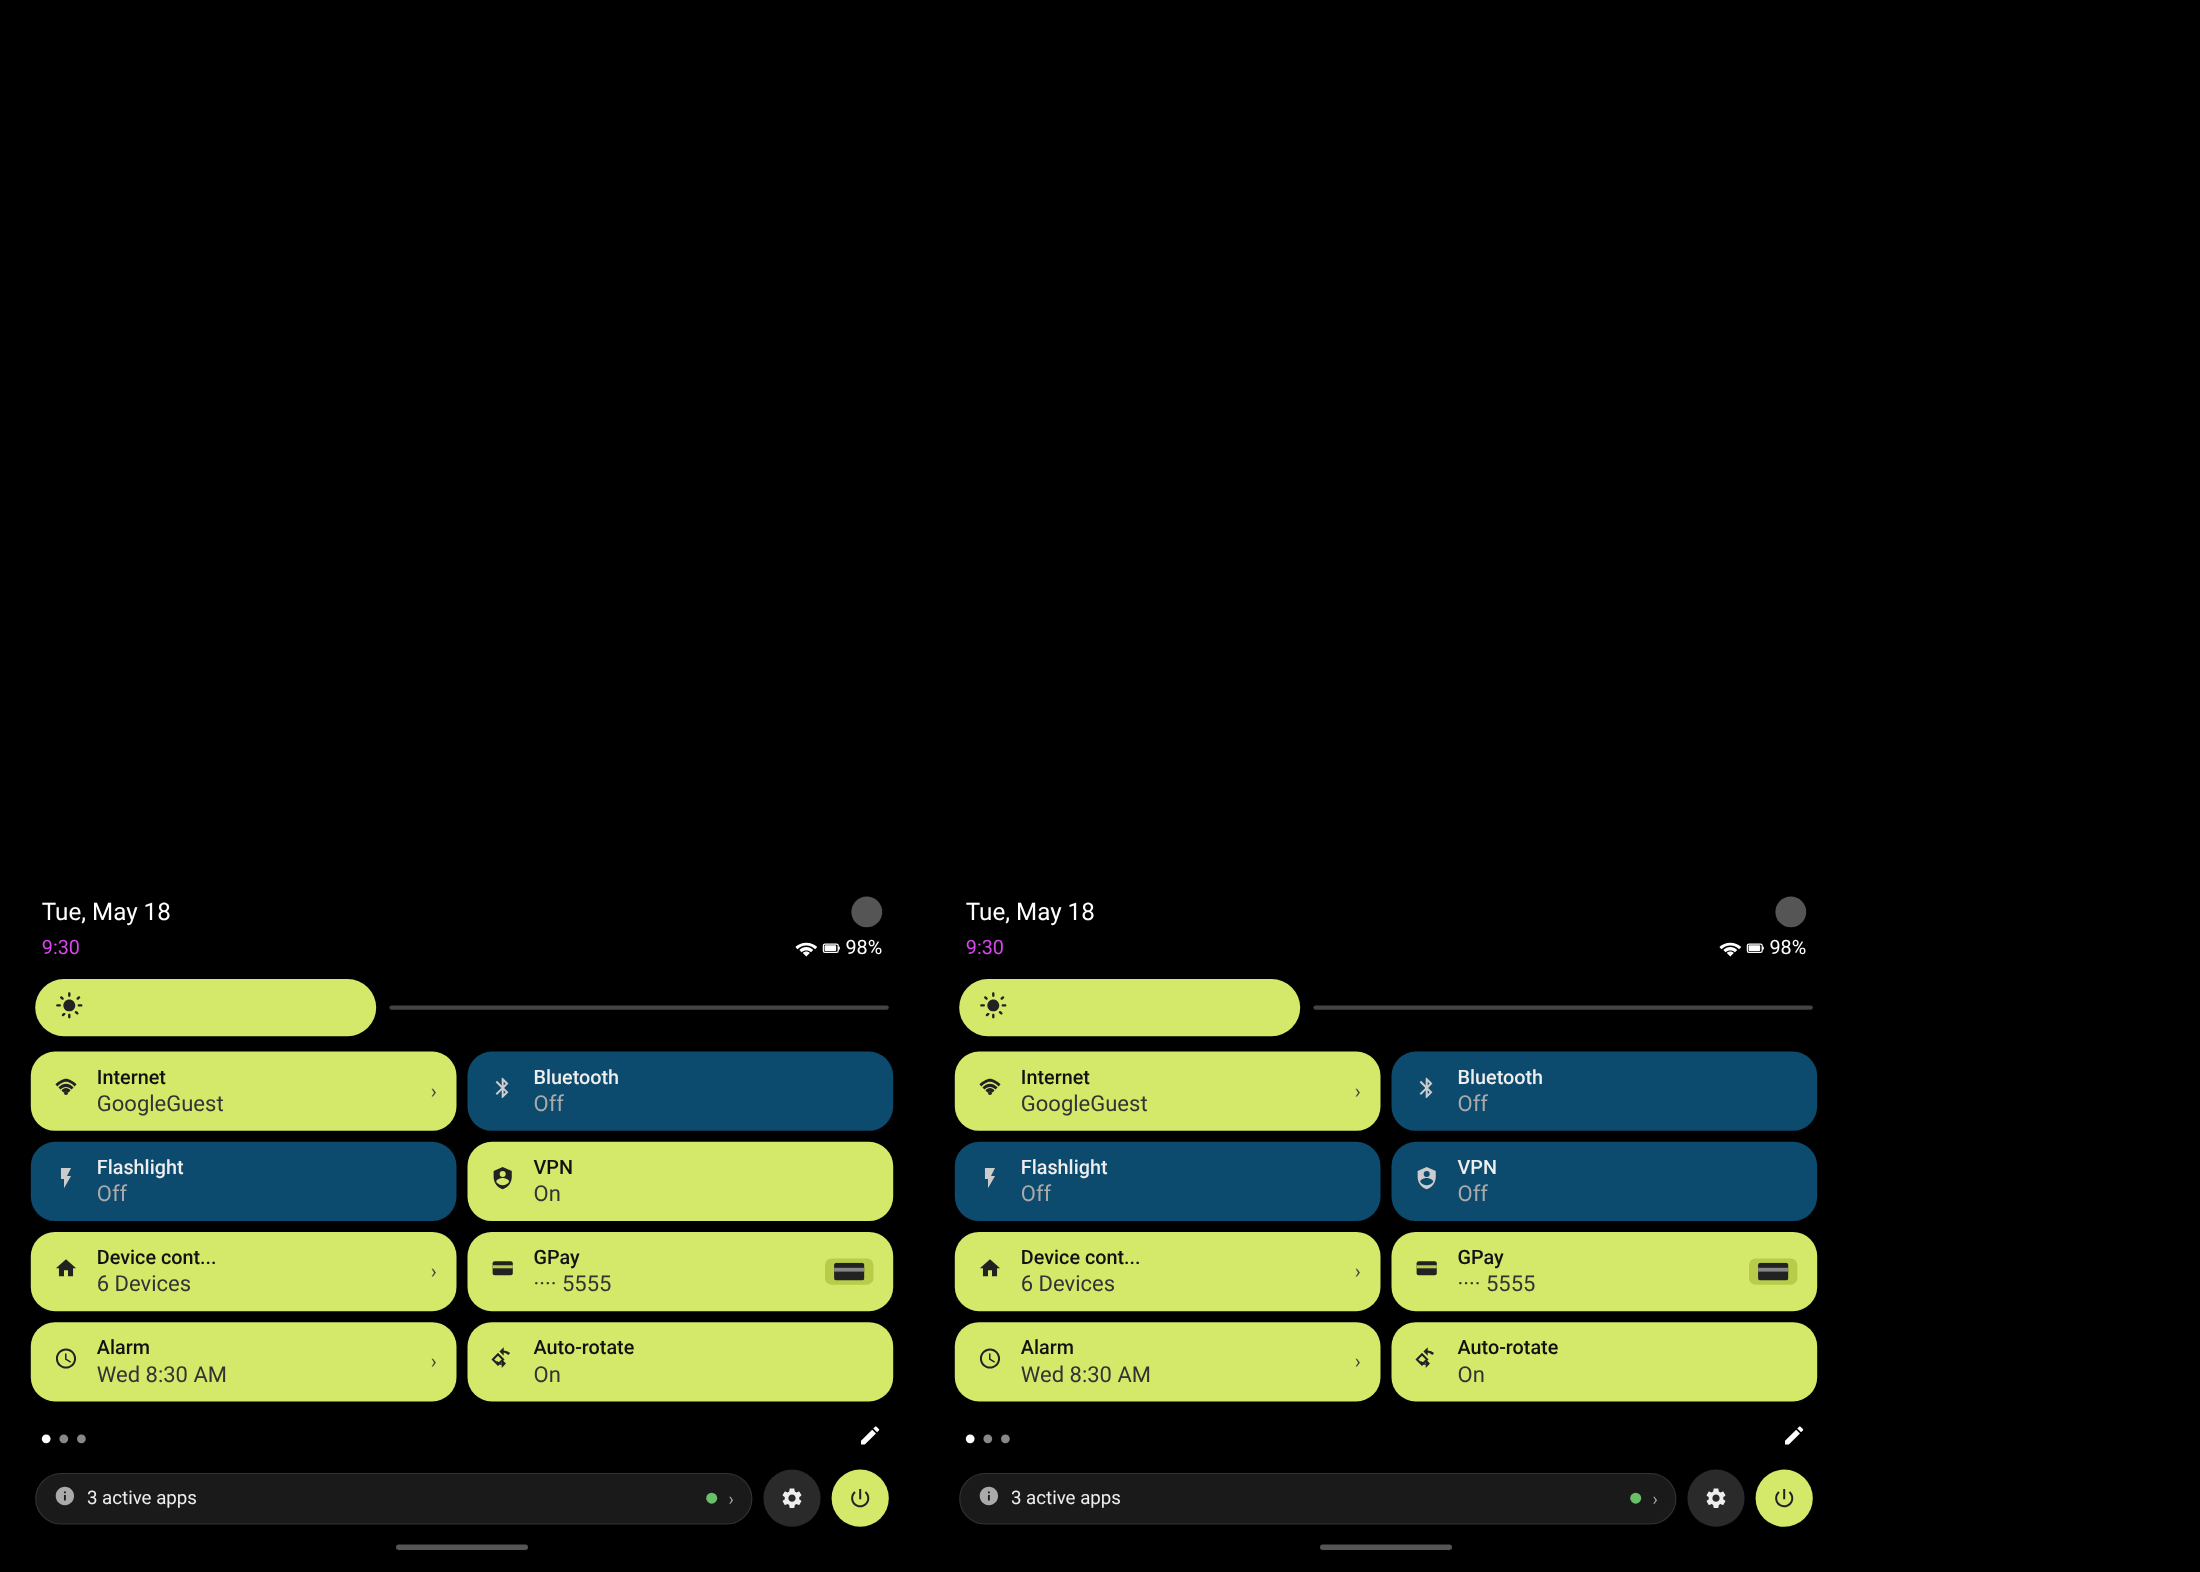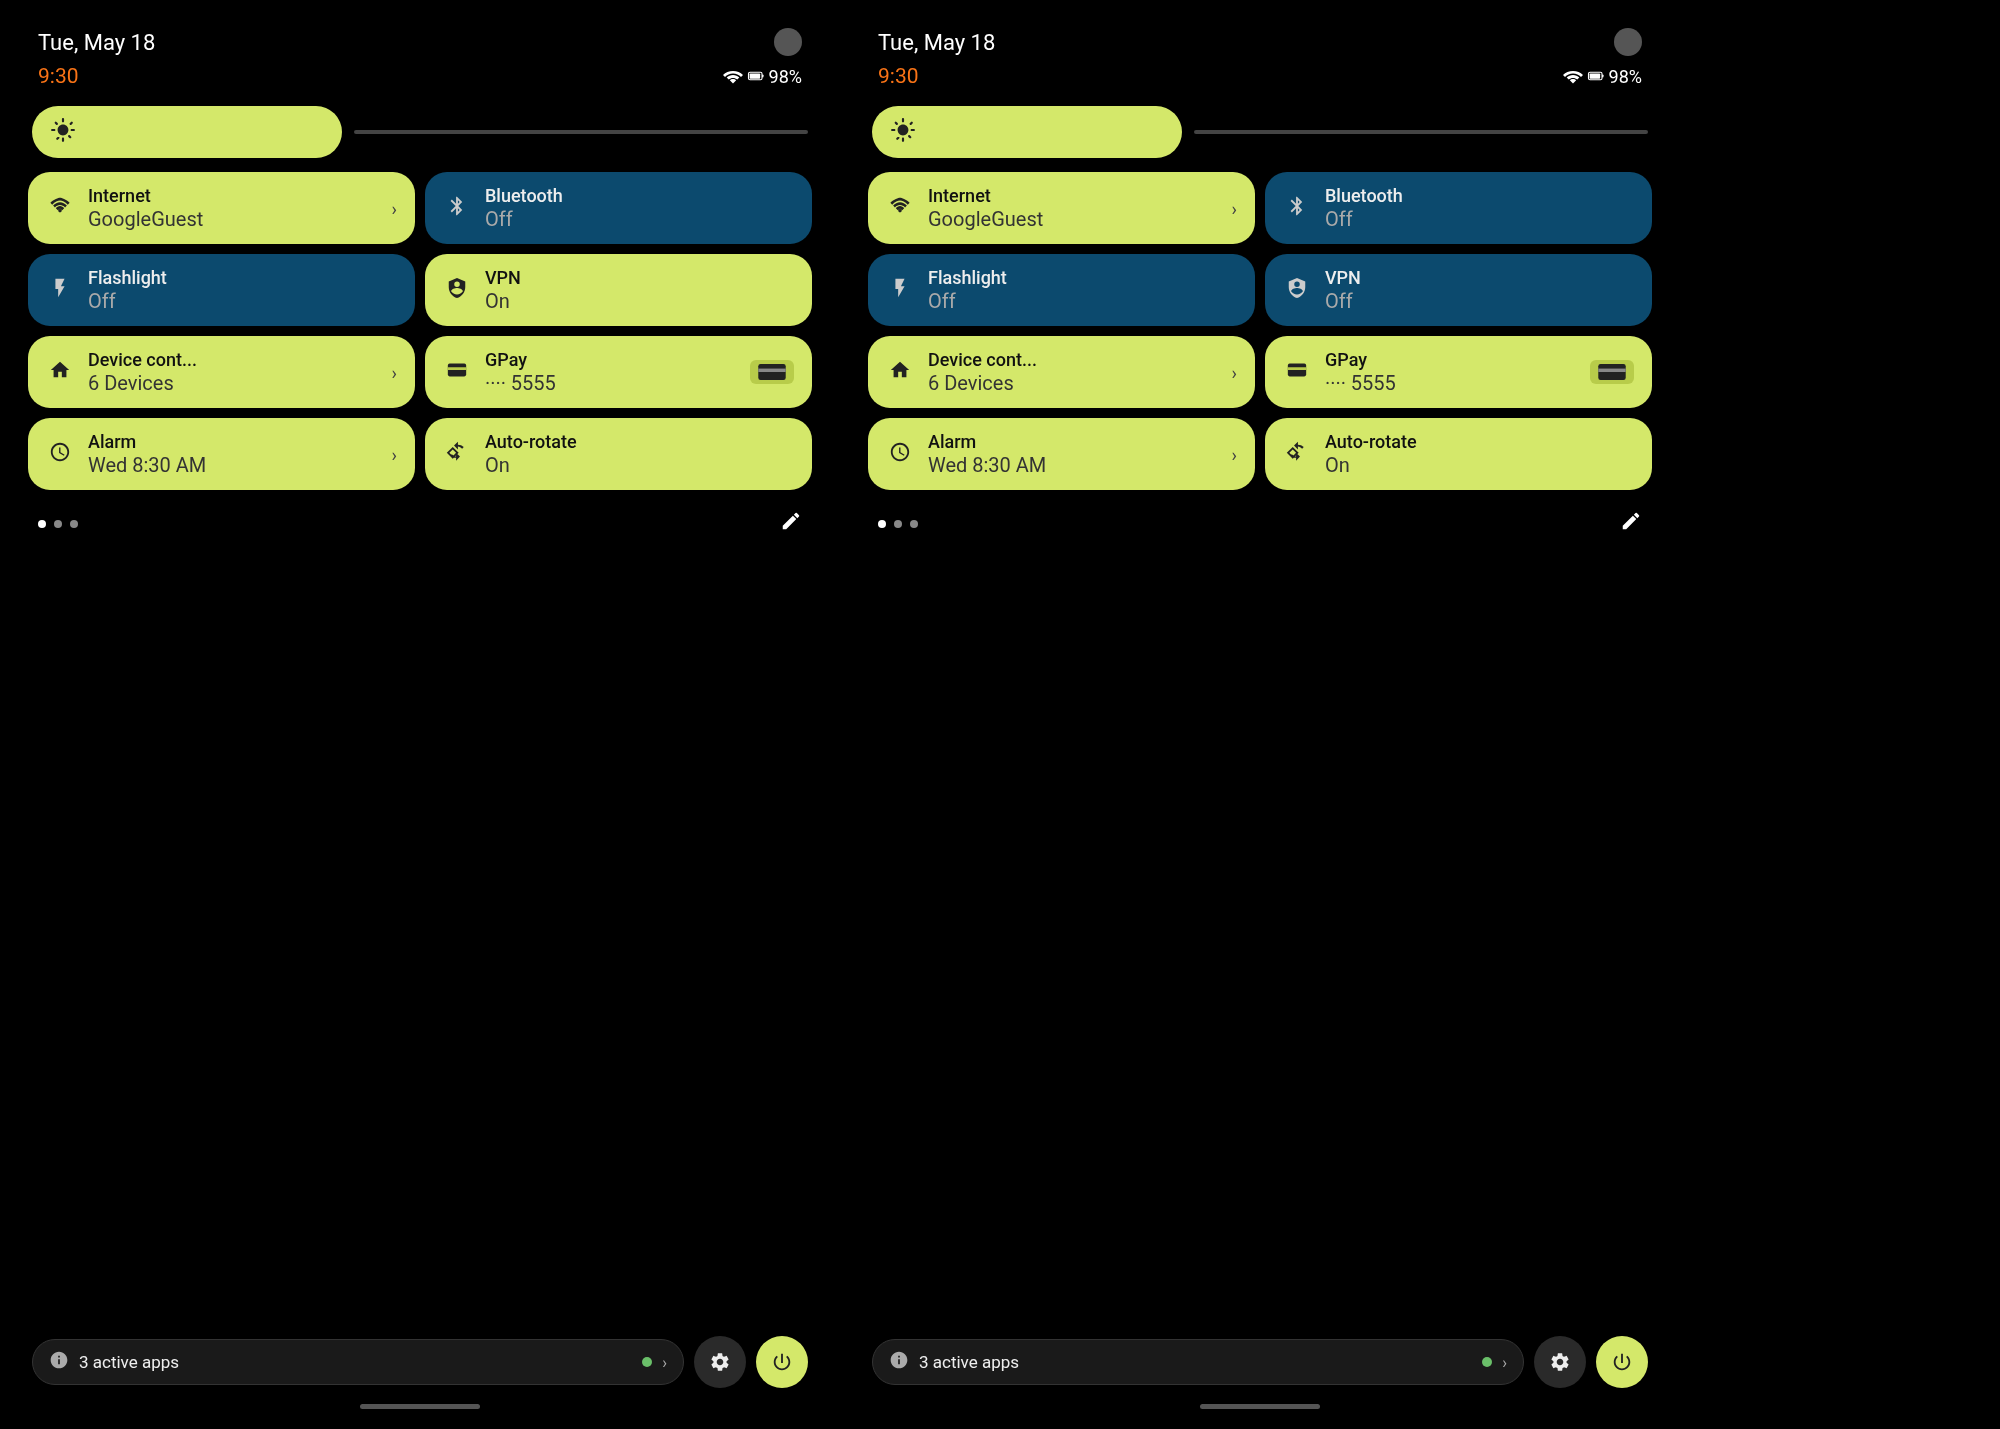--- a/index.html
+++ b/index.html
@@ -44,22 +44,22 @@
 
     .status-row {
       display: flex;
       justify-content: space-between;
       align-items: center;
       padding: 0 10px;
       margin-bottom: 18px;
     }
 
     .status-time {
-      color: #f97316;
-      font-size: 21px;
+      color: #d946ef;
+      font-size: 18px;
     }
 
     .status-icons {
       display: flex;
       align-items: center;
       gap: 4px;
       color: #fff;
       font-size: 20px;
     }
 
@@ -218,21 +218,21 @@
       width: 120px;
       height: 5px;
       background: #555;
       border-radius: 3px;
       margin: 8px auto 0 auto;
     }
   </style>
 </head>
 <body>
 
-<div id="app" style="display:flex; width:1680px; height:1429px; background:#000;">
+<div id="app" style="display:flex; width:1680px; height:1429px; background:#000;align-items:flex-end;">
 <div class="phone-panel">
     <div class="status-bar">
       <span class="status-date">Tue, May 18</span>
       <div class="status-cam"></div>
     </div>
     <div class="status-row">
       <span class="status-time">9:30</span>
       <div class="status-icons">
         <svg width="20" height="16" viewBox="0 0 20 16" fill="white">
           <path d="M10 3C6 3 2.5 4.5 0 7l2 2C4 7 6.8 5.5 10 5.5S16 7 18 9l2-2C17.5 4.5 14 3 10 3zm0 4c-2.5 0-4.7 1-6.3 2.6l2 2C6.9 10.6 8.4 10 10 10s3.1.6 4.3 1.6l2-2C14.7 8 12.5 7 10 7zm0 4c-1.3 0-2.4.5-3.2 1.3l3.2 3.2 3.2-3.2C12.4 11.5 11.3 11 10 11z"></path>

